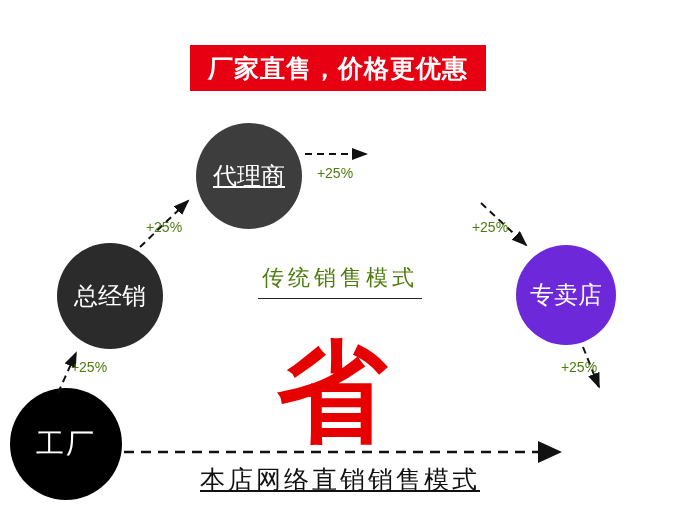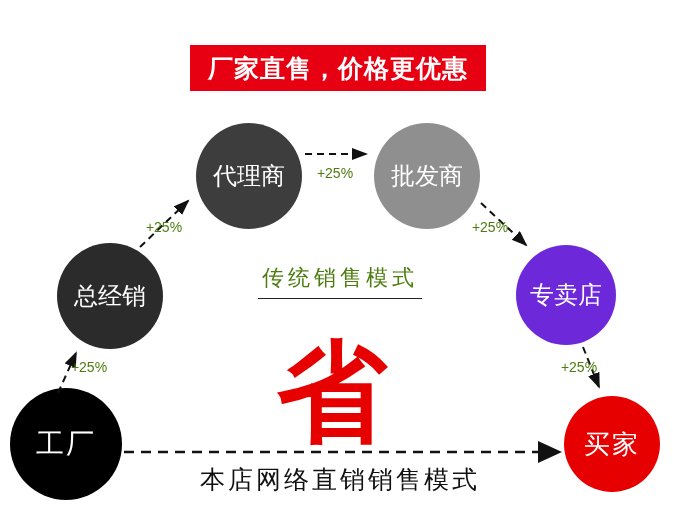--- a/index.html
+++ b/index.html
@@ -37,21 +37,21 @@
     position: absolute;
     border-radius: 50%;
     color: #ffffff;
     display: flex;
     align-items: center;
     justify-content: center;
     font-weight: normal;
   }
   .node-factory   { left: 10px;  top: 373px; width: 112px; height: 112px; font-size: 28px; letter-spacing: 2px; }
   .node-distrib   { left: 57px;  top: 228px; width: 106px; height: 106px; font-size: 24px; }
-  .node-agent     { left: 196px; top: 108px; width: 106px; height: 106px; font-size: 24px; }
+  .node-agent     { left: 196px; top: 108px; width: 106px; height: 106px; font-size: 24px; text-decoration: underline; }
   .node-wholesale { left: 374px; top: 108px; width: 106px; height: 106px; font-size: 24px; }
   .node-store     { left: 516px; top: 230px; width: 100px; height: 100px; font-size: 24px; }
   .node-buyer     { left: 564px; top: 381px; width: 96px;  height: 96px;  font-size: 26px; letter-spacing: 2px; }
 
   
   .arrows {
     position: absolute;
     left: 0; top: 0;
     width: 673px;
     height: 516px;
@@ -95,20 +95,21 @@
   }
   .direct-title {
     position: absolute;
     left: 180px;
     top: 448px;
     width: 320px;
     text-align: center;
     font-size: 25px;
     letter-spacing: 3px;
     color: #111111;
+    text-decoration: underline;
   }
 </style>
 </head>
 <body>
 
 <div class="stage">
 
   <div class="banner">
     <span>厂家直售，价格更优惠</span>
   </div>
@@ -118,31 +119,25 @@
   </div>
 
   <div class="node node-distrib" style="background-color: rgb(43, 43, 43);">
     <span>总经销</span>
   </div>
 
   <div class="node node-agent" style="background-color: rgb(61, 61, 61);">
     <span>代理商</span>
   </div>
 
-  <div class="node node-wholesale" style="background-color: rgb(143, 143, 143);">
-    <span>批发商</span>
-  </div>
 
   <div class="node node-store" style="background-color: #6d28d9;">
     <span>专卖店</span>
   </div>
 
-  <div class="node node-buyer" style="background-color: rgb(230, 0, 0);">
-    <span>买家</span>
-  </div>
 
   <svg class="arrows" viewBox="0 0 673 516" xmlns="http://www.w3.org/2000/svg">
     <defs>
       <marker id="ah" markerWidth="12" markerHeight="10" refX="7" refY="3" orient="auto" markerUnits="strokeWidth">
         <path d="M0,0 L8,3 L0,6 Z" fill="#111111"></path>
       </marker>
     </defs>
 
     <line x1="58" y1="378" x2="76" y2="338" stroke="#111111" stroke-width="2" stroke-dasharray="7 5" marker-end="url(#ah)"></line>
 

